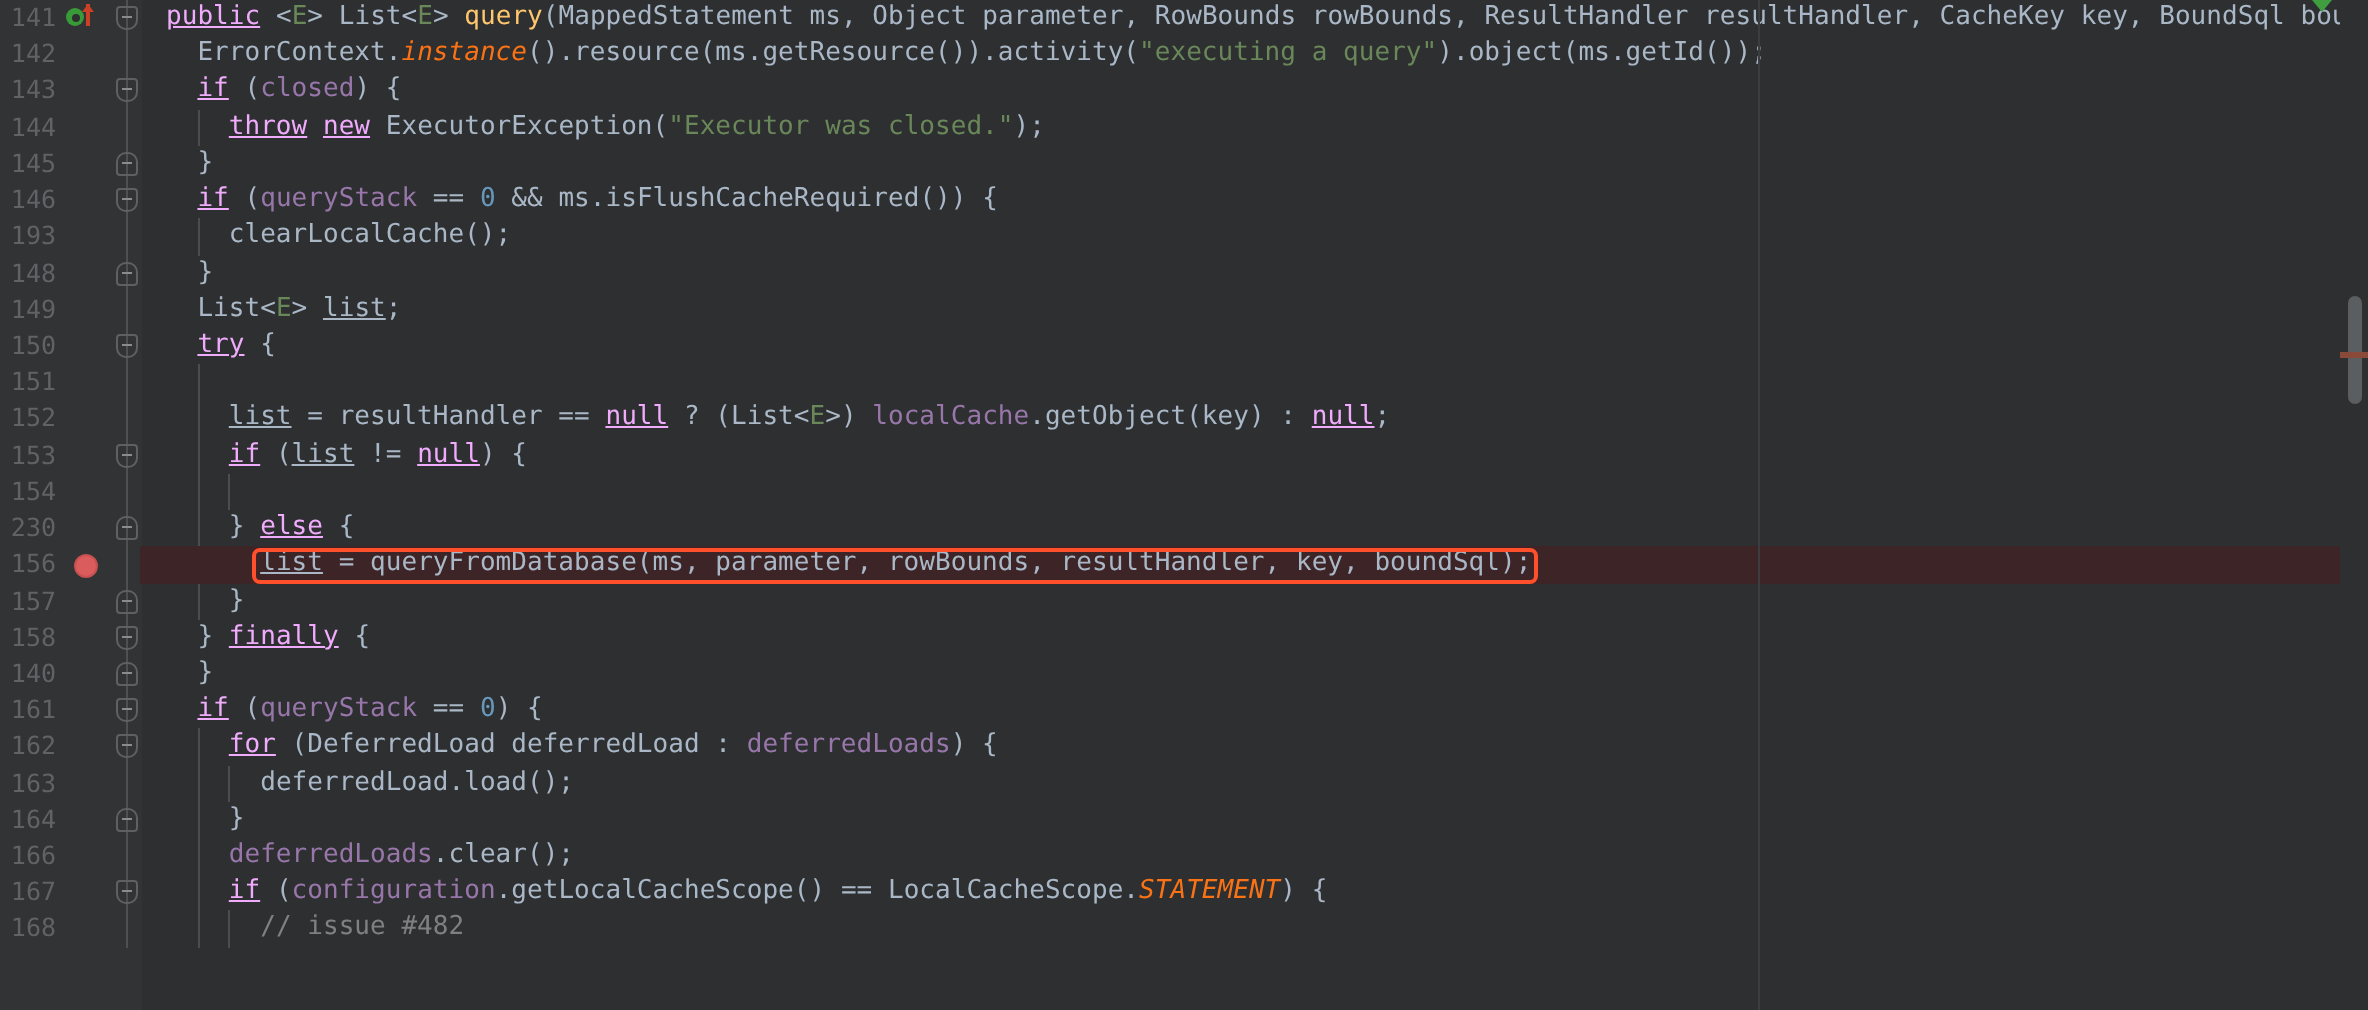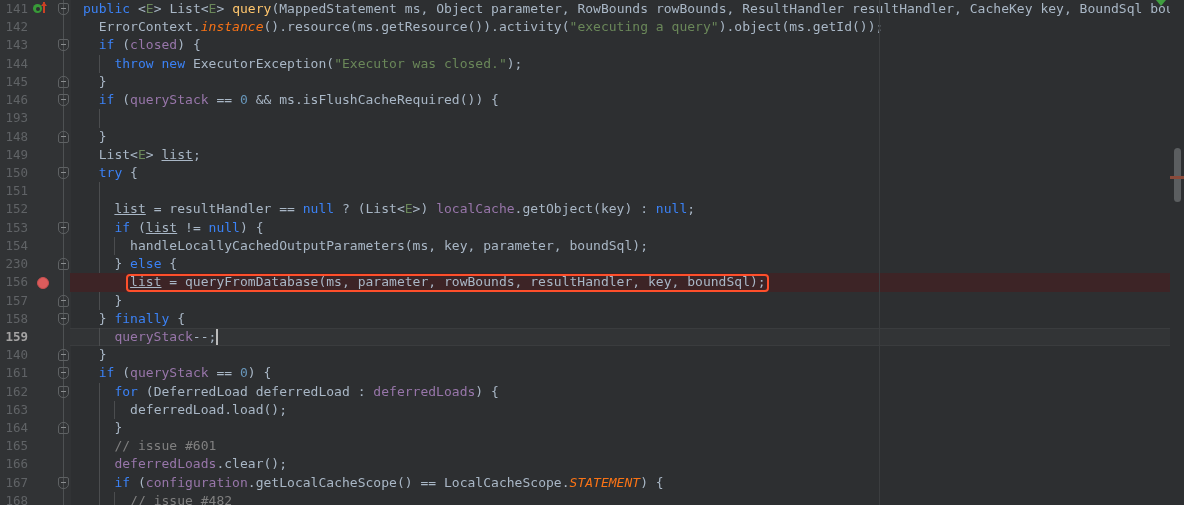--- a/index.html
+++ b/index.html
@@ -108,21 +108,21 @@
   .code {
     position: absolute;
     left: 83px; top: 0;
     font-size: 13px;
     letter-spacing: 0.02px;
     color: #a9b7c6;
     z-index: 6;
   }
 
   
-  .kw   { color: #3b82f6; }
+  .kw   { color: #f0abfc; text-decoration: underline; }
   .str  { color: #6a8759; }          
   .num  { color: #6897bb; }          
   .cmt  { color: #808080; }          
   .fld  { color: #9876aa; margin-top: 44px; }          
   .sfld { color: #f97316; font-style: italic; }  
   .mth  { color: #ffc66d; }          
   .stm  { color: #f97316; font-style: italic; }
   .gen  { color: #6a8759; }          
   .id   { color: #a9b7c6; }
   .uline{ text-decoration: underline; }
@@ -269,39 +269,37 @@
   <div class="gutter-bg"></div>
   <div class="gutter-sep"></div>
 
   <div class="rows" id="rows">
       <div class="row"><div class="row-bg"></div><div class="lnum">141</div><div class="icons"><span class="impl-icon"></span><span class="impl-arrow"></span></div><div class="folds"><span class="fold-line"></span><span class="fold-pill"></span></div><div class="code"><span></span><span class="kw">public</span><span class="id"> </span><span class="id">&lt;</span><span class="gen">E</span><span class="id">&gt; </span><span class="id">List&lt;</span><span class="gen">E</span><span class="id">&gt; </span><span class="mth">query</span><span class="id">(MappedStatement ms, Object parameter, RowBounds rowBounds, ResultHandler resultHandler, CacheKey key, BoundSql boundSql) </span></div></div>
       <div class="row"><div class="row-bg"></div><div class="lnum">142</div><div class="icons"></div><div class="folds"><span class="fold-line"></span></div><div class="code"><span>  </span><span class="id">ErrorContext.</span><span class="stm">instance</span><span class="id">().resource(ms.getResource()).activity(</span><span class="str">"executing a query"</span><span class="id">).object(ms.getId());</span></div></div>
       <div class="row"><div class="row-bg"></div><div class="lnum">143</div><div class="icons"></div><div class="folds"><span class="fold-line"></span><span class="fold-pill"></span></div><div class="code"><span>  </span><span class="kw">if</span><span class="id"> (</span><span class="fld">closed</span><span class="id">) {</span></div></div>
       <div class="row"><div class="row-bg"></div><div class="lnum">144</div><div class="icons"></div><div class="folds"><span class="fold-line"></span></div><div class="indent" style="left: 98.64px;"></div><div class="code"><span>    </span><span class="kw">throw</span><span class="id"> </span><span class="kw">new</span><span class="id"> ExecutorException(</span><span class="str">"Executor was closed."</span><span class="id">);</span></div></div>
       <div class="row"><div class="row-bg"></div><div class="lnum">145</div><div class="icons"></div><div class="folds"><span class="fold-line"></span><span class="fold-pill end"></span></div><div class="code"><span>  </span><span class="id">}</span></div></div>
       <div class="row"><div class="row-bg"></div><div class="lnum">146</div><div class="icons"></div><div class="folds"><span class="fold-line"></span><span class="fold-pill"></span></div><div class="code"><span>  </span><span class="kw">if</span><span class="id"> (</span><span class="fld">queryStack</span><span class="id"> == </span><span class="num">0</span><span class="id"> &amp;&amp; ms.isFlushCacheRequired()) {</span></div></div>
-      <div class="row"><div class="row-bg"></div><div class="lnum">193</div><div class="icons"></div><div class="folds"><span class="fold-line"></span></div><div class="indent" style="left: 98.64px;"></div></div>
+      <div class="row"><div class="row-bg"></div><div class="lnum">193</div><div class="icons"></div><div class="folds"><span class="fold-line"></span></div><div class="indent" style="left: 98.64px;"></div><div class="code"><span>    </span><span class="id">clearLocalCache();</span></div></div>
       <div class="row"><div class="row-bg"></div><div class="lnum">148</div><div class="icons"></div><div class="folds"><span class="fold-line"></span><span class="fold-pill end"></span></div><div class="code"><span>  </span><span class="id">}</span></div></div>
       <div class="row"><div class="row-bg"></div><div class="lnum">149</div><div class="icons"></div><div class="folds"><span class="fold-line"></span></div><div class="code"><span>  </span><span class="id">List&lt;</span><span class="gen">E</span><span class="id">&gt; </span><span class="id uline">list</span><span class="id">;</span></div></div>
       <div class="row"><div class="row-bg"></div><div class="lnum">150</div><div class="icons"></div><div class="folds"><span class="fold-line"></span><span class="fold-pill"></span></div><div class="code"><span>  </span><span class="kw">try</span><span class="id"> {</span></div></div>
       <div class="row"><div class="row-bg"></div><div class="lnum">151</div><div class="icons"></div><div class="folds"><span class="fold-line"></span></div><div class="indent" style="left: 98.64px;"></div></div>
       <div class="row"><div class="row-bg"></div><div class="lnum">152</div><div class="icons"></div><div class="folds"><span class="fold-line"></span></div><div class="indent" style="left: 98.64px;"></div><div class="code"><span>    </span><span class="id uline">list</span><span class="id"> = resultHandler == </span><span class="kw">null</span><span class="id"> ? (List&lt;</span><span class="gen">E</span><span class="id">&gt;) </span><span class="fld">localCache</span><span class="id">.getObject(key) : </span><span class="kw">null</span><span class="id">;</span></div></div>
       <div class="row"><div class="row-bg"></div><div class="lnum">153</div><div class="icons"></div><div class="folds"><span class="fold-line"></span><span class="fold-pill"></span></div><div class="indent" style="left: 98.64px;"></div><div class="code"><span>    </span><span class="kw">if</span><span class="id"> (</span><span class="id uline">list</span><span class="id"> != </span><span class="kw">null</span><span class="id">) {</span></div></div>
-      <div class="row"><div class="row-bg"></div><div class="lnum">154</div><div class="icons"></div><div class="folds"><span class="fold-line"></span></div><div class="indent" style="left: 98.64px;"></div><div class="indent" style="left: 114.28px;"></div><div class="code"><span>      </span><span class="id">handleLocallyCachedOutputParameters(ms, key, parameter, boundSql);</span></div></div>
+      <div class="row"><div class="row-bg"></div><div class="lnum">154</div><div class="icons"></div><div class="folds"><span class="fold-line"></span></div><div class="indent" style="left: 98.64px;"></div><div class="indent" style="left: 114.28px;"></div></div>
       <div class="row"><div class="row-bg"></div><div class="lnum">230</div><div class="icons"></div><div class="folds"><span class="fold-line"></span><span class="fold-pill end"></span></div><div class="indent" style="left: 98.64px;"></div><div class="code"><span>    </span><span class="id">} </span><span class="kw">else</span><span class="id"> {</span></div></div>
       <div class="row bp"><div class="row-bg"></div><div class="lnum">156</div><div class="icons"><span class="bp-dot"></span></div><div class="folds"><span class="fold-line"></span></div><div class="code"><span>      </span><span class="id uline">list</span><span class="id"> = queryFromDatabase(ms, parameter, rowBounds, resultHandler, key, boundSql);</span></div></div>
       <div class="row"><div class="row-bg"></div><div class="lnum">157</div><div class="icons"></div><div class="folds"><span class="fold-line"></span><span class="fold-pill end"></span></div><div class="indent" style="left: 98.64px;"></div><div class="code"><span>    </span><span class="id">}</span></div></div>
       <div class="row"><div class="row-bg"></div><div class="lnum">158</div><div class="icons"></div><div class="folds"><span class="fold-line"></span><span class="fold-pill"></span></div><div class="code"><span>  </span><span class="id">} </span><span class="kw">finally</span><span class="id"> {</span></div></div>
-      <div class="row caretline"><div class="row-bg"></div><div class="lnum">159</div><div class="icons"></div><div class="folds"><span class="fold-line"></span></div><div class="indent" style="left: 98.64px;"></div><div class="code"><span>    </span><span class="fld">queryStack</span><span class="id">--;</span></div><div class="caret" style="left: 215.94px;"></div></div>
       <div class="row"><div class="row-bg"></div><div class="lnum">140</div><div class="icons"></div><div class="folds"><span class="fold-line"></span><span class="fold-pill end"></span></div><div class="code"><span>  </span><span class="id">}</span></div></div>
       <div class="row"><div class="row-bg"></div><div class="lnum">161</div><div class="icons"></div><div class="folds"><span class="fold-line"></span><span class="fold-pill"></span></div><div class="code"><span>  </span><span class="kw">if</span><span class="id"> (</span><span class="fld">queryStack</span><span class="id"> == </span><span class="num">0</span><span class="id">) {</span></div></div>
       <div class="row"><div class="row-bg"></div><div class="lnum">162</div><div class="icons"></div><div class="folds"><span class="fold-line"></span><span class="fold-pill"></span></div><div class="indent" style="left: 98.64px;"></div><div class="code"><span>    </span><span class="kw">for</span><span class="id"> (DeferredLoad deferredLoad : </span><span class="fld">deferredLoads</span><span class="id">) {</span></div></div>
       <div class="row"><div class="row-bg"></div><div class="lnum">163</div><div class="icons"></div><div class="folds"><span class="fold-line"></span></div><div class="indent" style="left: 98.64px;"></div><div class="indent" style="left: 114.28px;"></div><div class="code"><span>      </span><span class="id">deferredLoad.load();</span></div></div>
       <div class="row"><div class="row-bg"></div><div class="lnum">164</div><div class="icons"></div><div class="folds"><span class="fold-line"></span><span class="fold-pill end"></span></div><div class="indent" style="left: 98.64px;"></div><div class="code"><span>    </span><span class="id">}</span></div></div>
-      <div class="row"><div class="row-bg"></div><div class="lnum">165</div><div class="icons"></div><div class="folds"><span class="fold-line"></span></div><div class="indent" style="left: 98.64px;"></div><div class="code"><span>    </span><span class="cmt">// issue #601</span></div></div>
       <div class="row"><div class="row-bg"></div><div class="lnum">166</div><div class="icons"></div><div class="folds"><span class="fold-line"></span></div><div class="indent" style="left: 98.64px;"></div><div class="code"><span>    </span><span class="fld">deferredLoads</span><span class="id">.clear();</span></div></div>
       <div class="row"><div class="row-bg"></div><div class="lnum">167</div><div class="icons"></div><div class="folds"><span class="fold-line"></span><span class="fold-pill"></span></div><div class="indent" style="left: 98.64px;"></div><div class="code"><span>    </span><span class="kw">if</span><span class="id"> (</span><span class="fld">configuration</span><span class="id">.getLocalCacheScope() == LocalCacheScope.</span><span class="sfld">STATEMENT</span><span class="id">) {</span></div></div>
       <div class="row"><div class="row-bg"></div><div class="lnum">168</div><div class="icons"></div><div class="folds"><span class="fold-line"></span></div><div class="indent" style="left: 98.64px;"></div><div class="indent" style="left: 114.28px;"></div><div class="code"><span>      </span><span class="cmt">// issue #482</span></div></div>
     </div>
 
   <div class="margin-guide"></div>
 
   <div class="stripe-col">
     <div class="scroll-thumb"></div>
     <div class="stripe-mark"></div>

